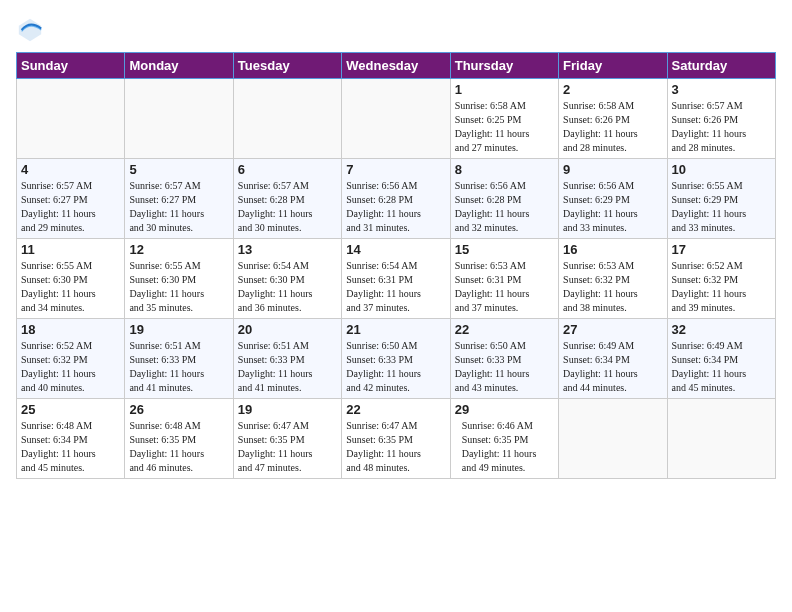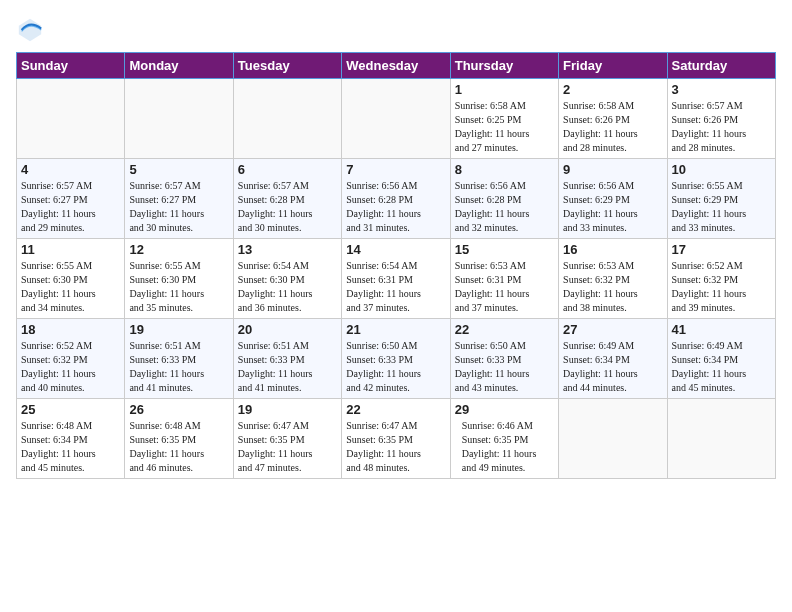--- a/index.html
+++ b/index.html
@@ -299,21 +299,21 @@
 and 43 minutes.</div>
         </td>
         <td>
           <span class="day-number">27</span>
           <div class="day-info" style="white-space: pre-line;">Sunrise: 6:49 AM
 Sunset: 6:34 PM
 Daylight: 11 hours
 and 44 minutes.</div>
         </td>
         <td>
-          <span class="day-number">41</span>
+          <span class="day-number">32</span>
           <div class="day-info" style="white-space: pre-line;">Sunrise: 6:49 AM
 Sunset: 6:34 PM
 Daylight: 11 hours
 and 45 minutes.</div>
         </td>
       </tr>
       <tr>
         <td>
           <span class="day-number">25</span>
           <div class="day-info" style="white-space: pre-line;">Sunrise: 6:48 AM

